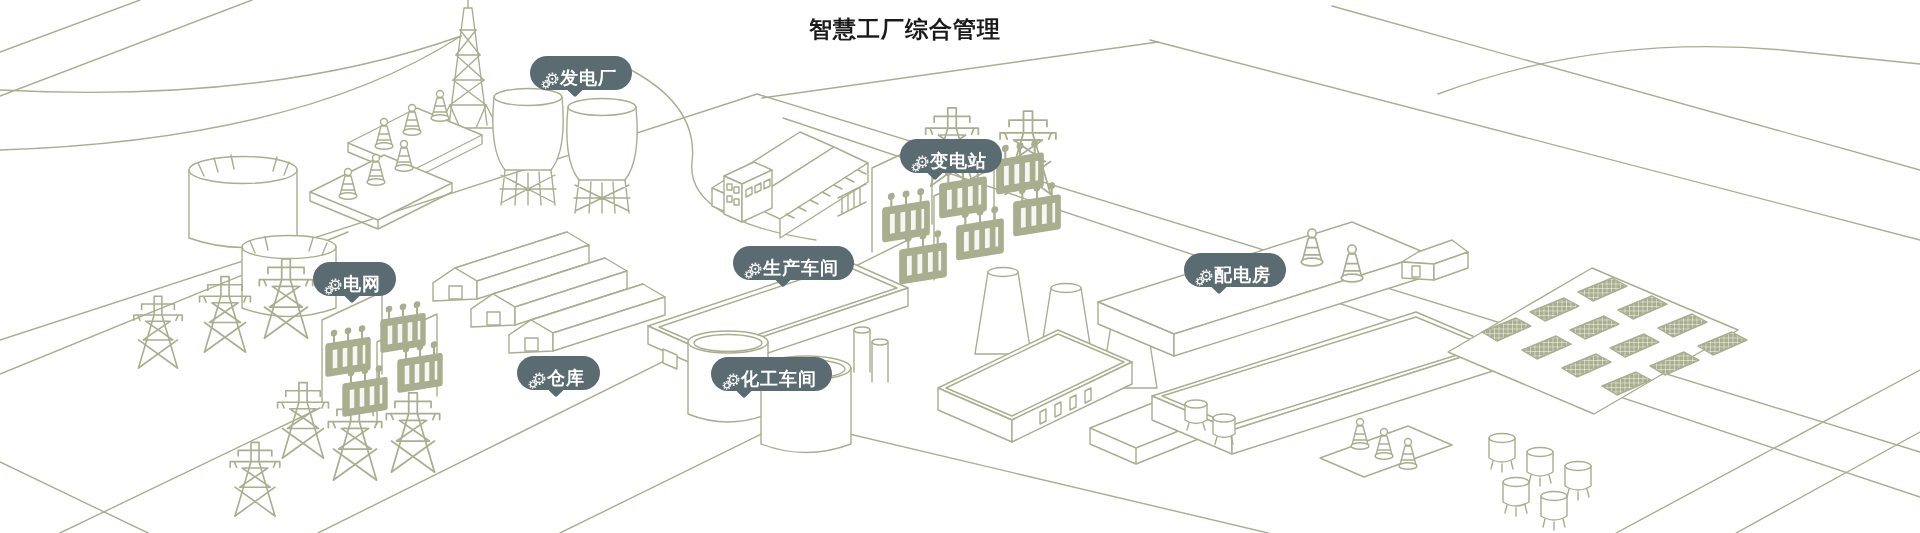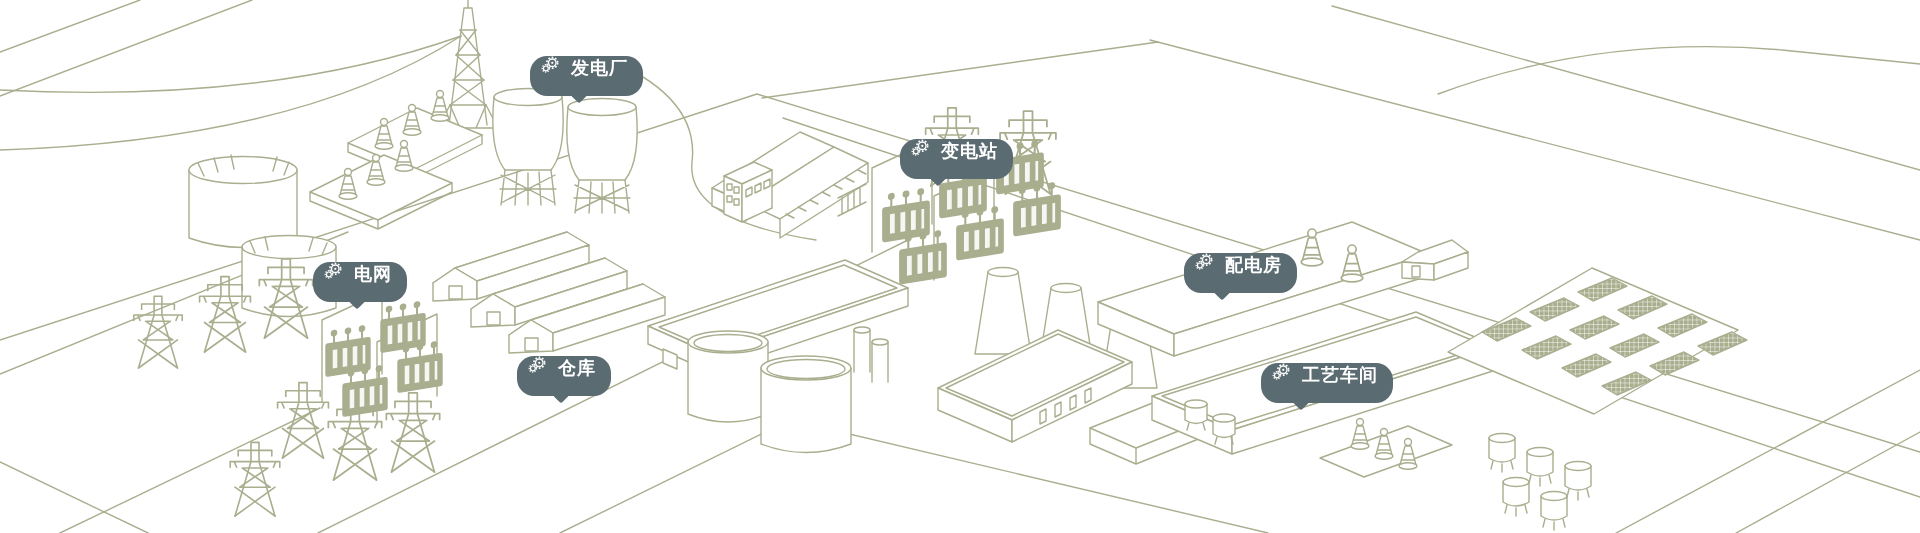--- a/index.html
+++ b/index.html
@@ -4,21 +4,21 @@
 <style>
   html,body{margin:0;padding:0;background:#ffffff;}
   body{width:1920px;height:533px;overflow:hidden;font-family:"Liberation Sans",sans-serif;position:relative;}
   .stage{position:relative;width:1920px;height:533px;background:#ffffff;}
   svg.scene{position:absolute;left:0;top:0;}
   .page-title{
     position:absolute;left:905px;top:14px;transform:translateX(-50%);
     font-size:23px;font-weight:700;color:#1a1a1a;letter-spacing:1px;white-space:nowrap;
   }
   .badge{
-    position:absolute;height:40px;display:flex;align-items:flex-start;gap:12px;
+    position:absolute;height:34px;display:flex;align-items:flex-end;gap:1px;
     background:#5b6b72;color:#ffffff;border-radius:17px;padding:0 15px 0 11px;
     font-size:18px;font-weight:700;letter-spacing:1px;white-space:nowrap;cursor:pointer;
     z-index:5;
   }
   .badge .tail{
     position:absolute;bottom:-5px;width:12px;height:12px;background:#5b6b72;
     transform:rotate(45deg);border-radius:2px;z-index:-1;
   }
   .gear-icon{display:flex;align-items:center;}
   .gear-icon svg{display:block;}
@@ -283,20 +283,21 @@
           <ellipse cx="1196" cy="404" rx="11" ry="4" fill="#ffffff"></ellipse>
           <path d="M1189,423 l-2,7 M1203,423 l2,7"></path>
         <path d="M1213,418 L1213,434 Q1224,441 1235,434 L1235,418 Z" fill="#ffffff"></path>
           <ellipse cx="1224" cy="418" rx="11" ry="4" fill="#ffffff"></ellipse>
           <path d="M1217,437 l-2,7 M1231,437 l2,7"></path>
       </g>
 
     </g>
   </svg>
 
+  <div class="page-title">智慧工厂综合管理</div>
 
   <div class="badge" style="left:530px;top:56px;">
     <span class="gear-icon">
         <svg viewBox="0 0 24 24" width="18" height="18">
           <circle cx="15" cy="9" r="5" fill="none" stroke="#fff" stroke-width="1.8"></circle>
           <circle cx="15" cy="9" r="7.2" fill="none" stroke="#fff" stroke-width="2.1" stroke-dasharray="2.3 2.3"></circle>
           <circle cx="15" cy="9" r="1.5" fill="#fff"></circle>
           <circle cx="6.5" cy="16.5" r="3.2" fill="none" stroke="#fff" stroke-width="1.6"></circle>
           <circle cx="6.5" cy="16.5" r="4.9" fill="none" stroke="#fff" stroke-width="1.7" stroke-dasharray="1.7 1.8"></circle>
         </svg>
@@ -326,20 +327,33 @@
           <circle cx="15" cy="9" r="7.2" fill="none" stroke="#fff" stroke-width="2.1" stroke-dasharray="2.3 2.3"></circle>
           <circle cx="15" cy="9" r="1.5" fill="#fff"></circle>
           <circle cx="6.5" cy="16.5" r="3.2" fill="none" stroke="#fff" stroke-width="1.6"></circle>
           <circle cx="6.5" cy="16.5" r="4.9" fill="none" stroke="#fff" stroke-width="1.7" stroke-dasharray="1.7 1.8"></circle>
         </svg>
       </span>
     <span>电网</span>
     <span class="tail" style="left:40%;"></span>
   </div>
 
+  <div class="badge" style="left:733px;top:246px;">
+    <span class="gear-icon">
+        <svg viewBox="0 0 24 24" width="18" height="18">
+          <circle cx="15" cy="9" r="5" fill="none" stroke="#fff" stroke-width="1.8"></circle>
+          <circle cx="15" cy="9" r="7.2" fill="none" stroke="#fff" stroke-width="2.1" stroke-dasharray="2.3 2.3"></circle>
+          <circle cx="15" cy="9" r="1.5" fill="#fff"></circle>
+          <circle cx="6.5" cy="16.5" r="3.2" fill="none" stroke="#fff" stroke-width="1.6"></circle>
+          <circle cx="6.5" cy="16.5" r="4.9" fill="none" stroke="#fff" stroke-width="1.7" stroke-dasharray="1.7 1.8"></circle>
+        </svg>
+      </span>
+    <span>生产车间</span>
+    <span class="tail" style="left:36%;"></span>
+  </div>
 
   <div class="badge" style="left:1184px;top:253px;">
     <span class="gear-icon">
         <svg viewBox="0 0 24 24" width="18" height="18">
           <circle cx="15" cy="9" r="5" fill="none" stroke="#fff" stroke-width="1.8"></circle>
           <circle cx="15" cy="9" r="7.2" fill="none" stroke="#fff" stroke-width="2.1" stroke-dasharray="2.3 2.3"></circle>
           <circle cx="15" cy="9" r="1.5" fill="#fff"></circle>
           <circle cx="6.5" cy="16.5" r="3.2" fill="none" stroke="#fff" stroke-width="1.6"></circle>
           <circle cx="6.5" cy="16.5" r="4.9" fill="none" stroke="#fff" stroke-width="1.7" stroke-dasharray="1.7 1.8"></circle>
         </svg>
@@ -355,28 +369,28 @@
           <circle cx="15" cy="9" r="7.2" fill="none" stroke="#fff" stroke-width="2.1" stroke-dasharray="2.3 2.3"></circle>
           <circle cx="15" cy="9" r="1.5" fill="#fff"></circle>
           <circle cx="6.5" cy="16.5" r="3.2" fill="none" stroke="#fff" stroke-width="1.6"></circle>
           <circle cx="6.5" cy="16.5" r="4.9" fill="none" stroke="#fff" stroke-width="1.7" stroke-dasharray="1.7 1.8"></circle>
         </svg>
       </span>
     <span>仓库</span>
     <span class="tail" style="left:40%;"></span>
   </div>
 
-
-  <div class="badge" style="left:1261px;top:363px;">
-    <span class="gear-icon">
-        <svg viewBox="0 0 24 24" width="18" height="18">
-          <circle cx="15" cy="9" r="5" fill="none" stroke="#fff" stroke-width="1.8"></circle>
-          <circle cx="15" cy="9" r="7.2" fill="none" stroke="#fff" stroke-width="2.1" stroke-dasharray="2.3 2.3"></circle>
-          <circle cx="15" cy="9" r="1.5" fill="#fff"></circle>
-          <circle cx="6.5" cy="16.5" r="3.2" fill="none" stroke="#fff" stroke-width="1.6"></circle>
-          <circle cx="6.5" cy="16.5" r="4.9" fill="none" stroke="#fff" stroke-width="1.7" stroke-dasharray="1.7 1.8"></circle>
-        </svg>
-      </span>
-    <span>工艺车间</span>
-    <span class="tail" style="left:26%;"></span>
-  </div>
+  <div class="badge" style="left:711px;top:357px;">
+    <span class="gear-icon">
+        <svg viewBox="0 0 24 24" width="18" height="18">
+          <circle cx="15" cy="9" r="5" fill="none" stroke="#fff" stroke-width="1.8"></circle>
+          <circle cx="15" cy="9" r="7.2" fill="none" stroke="#fff" stroke-width="2.1" stroke-dasharray="2.3 2.3"></circle>
+          <circle cx="15" cy="9" r="1.5" fill="#fff"></circle>
+          <circle cx="6.5" cy="16.5" r="3.2" fill="none" stroke="#fff" stroke-width="1.6"></circle>
+          <circle cx="6.5" cy="16.5" r="4.9" fill="none" stroke="#fff" stroke-width="1.7" stroke-dasharray="1.7 1.8"></circle>
+        </svg>
+      </span>
+    <span>化工车间</span>
+    <span class="tail" style="left:22%;"></span>
+  </div>
+
 
 </div>
 
 </body></html>

